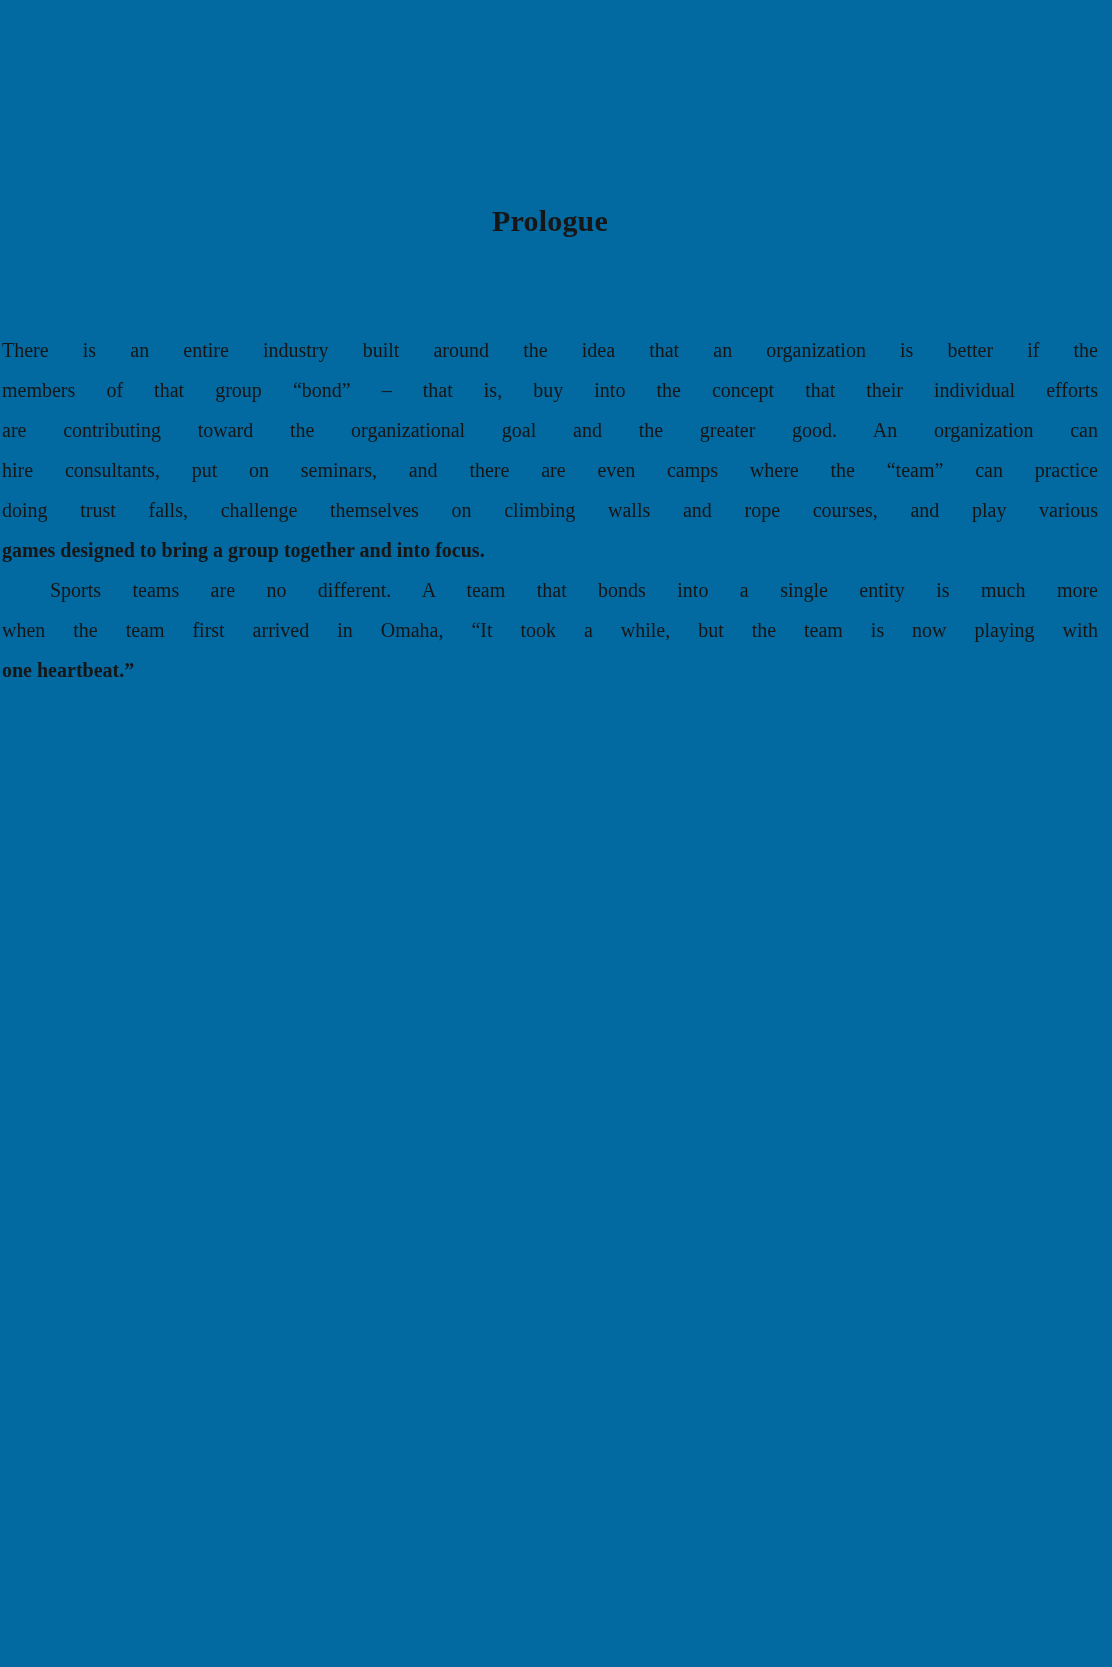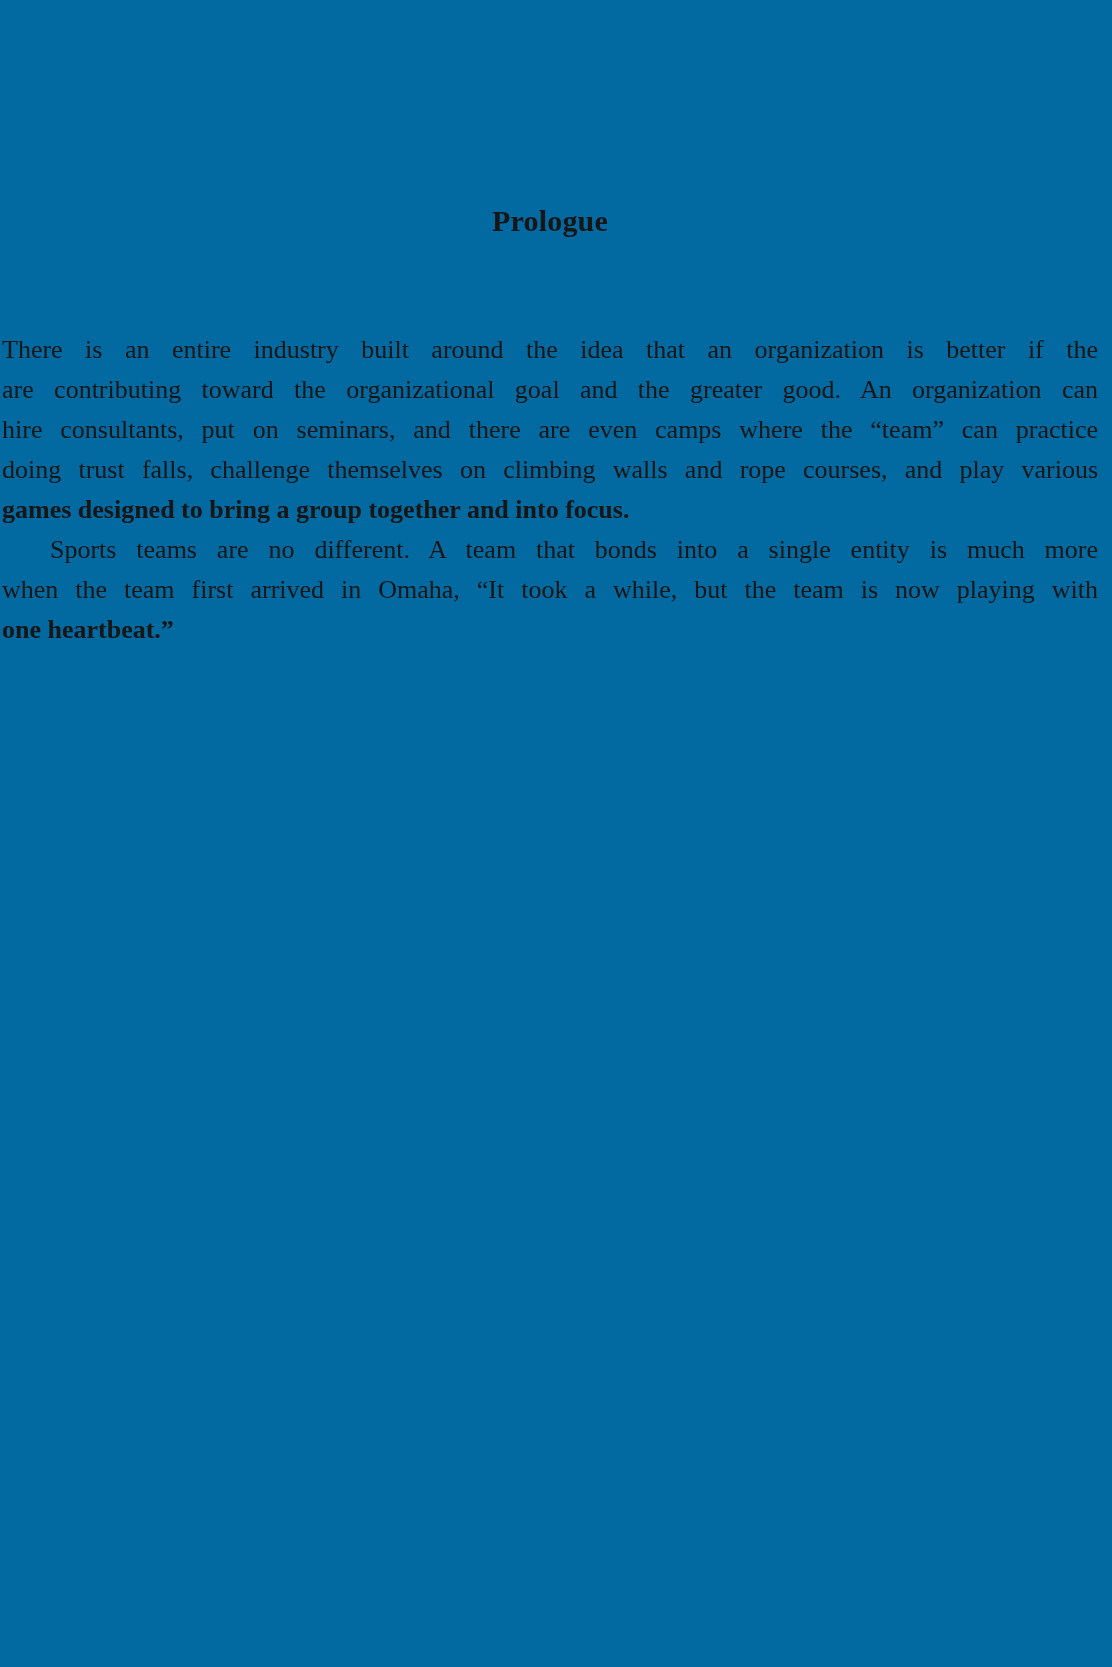--- a/index.html
+++ b/index.html
@@ -27,21 +27,21 @@
     font-size: 30px;
     line-height: 40px;
     font-weight: bold;
     text-align: center;
     letter-spacing: 0.2px;
   }
   .body-text {
     margin-top: 89px;
   }
   .line {
-    font-size: 26px;
+    font-size: 20px;
     line-height: 40px;
     white-space: nowrap;
     text-align: justify;
     text-align-last: justify;
   }
   .line.para-end {
     text-align: right;
     text-align-last: left;
     font-weight: bold;
   }
@@ -50,20 +50,21 @@
   }
 </style>
 </head>
 <body>
 
 <div class="page">
   <h1 class="chapter-title">Prologue</h1>
 
   <div class="body-text">
     <div class="line">There is an entire industry built around the idea that an organization is better if the</div>
+    <div class="line">members of that group “bond” – that is, buy into the concept that their individual efforts</div>
     <div class="line">are contributing toward the organizational goal and the greater good. An organization can</div>
     <div class="line">hire consultants, put on seminars, and there are even camps where the “team” can practice</div>
     <div class="line">doing trust falls, challenge themselves on climbing walls and rope courses, and play various</div>
     <div class="line para-end">games designed to bring a group together and into focus.</div>
     <div class="line indent">Sports teams are no different. A team that bonds into a single entity is much more</div>
     <div class="line">when the team first arrived in Omaha, “It took a while, but the team is now playing with</div>
     <div class="line para-end">one heartbeat.”</div>
   </div>
 </div>
 

